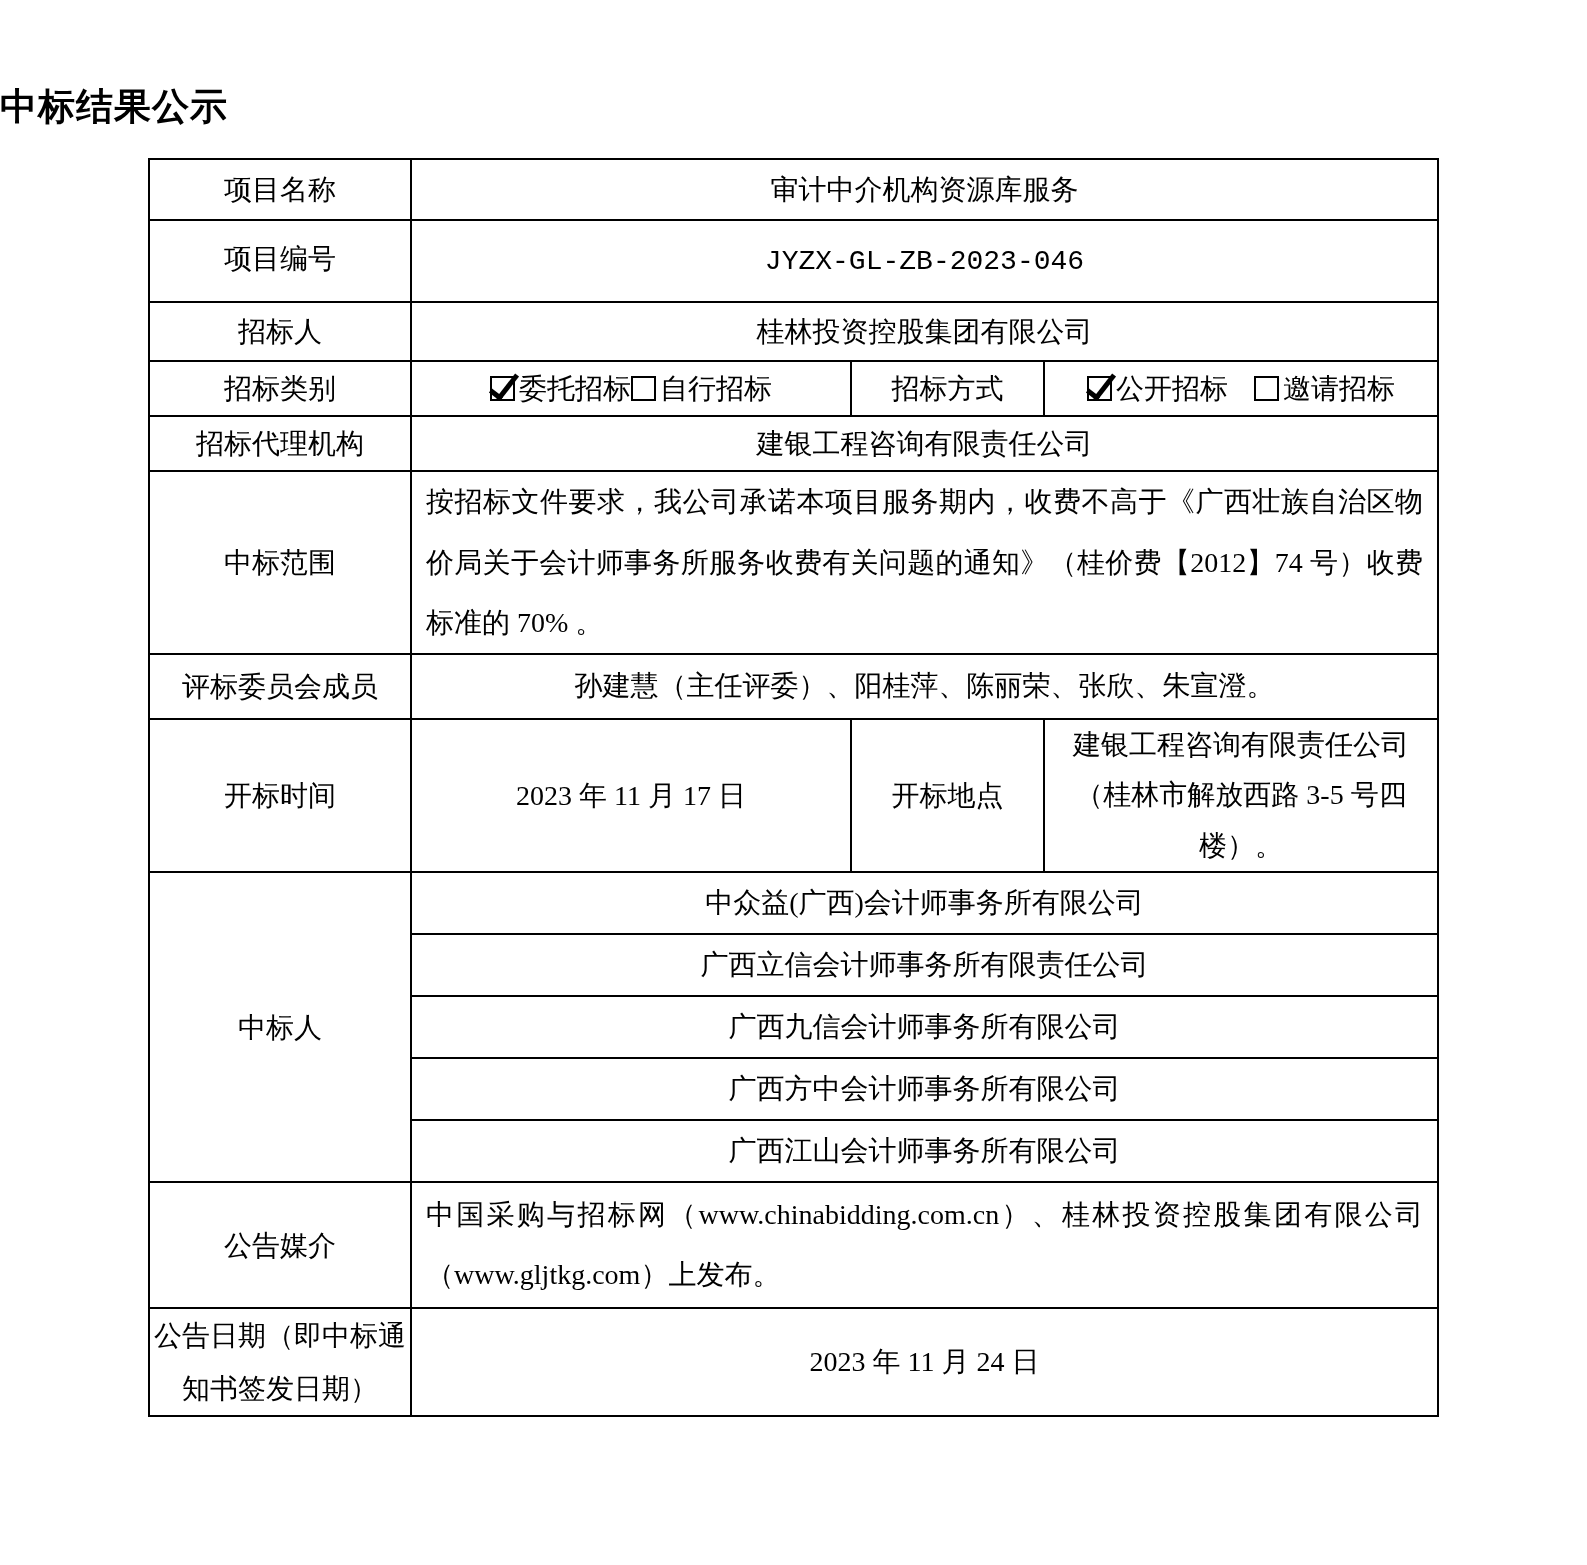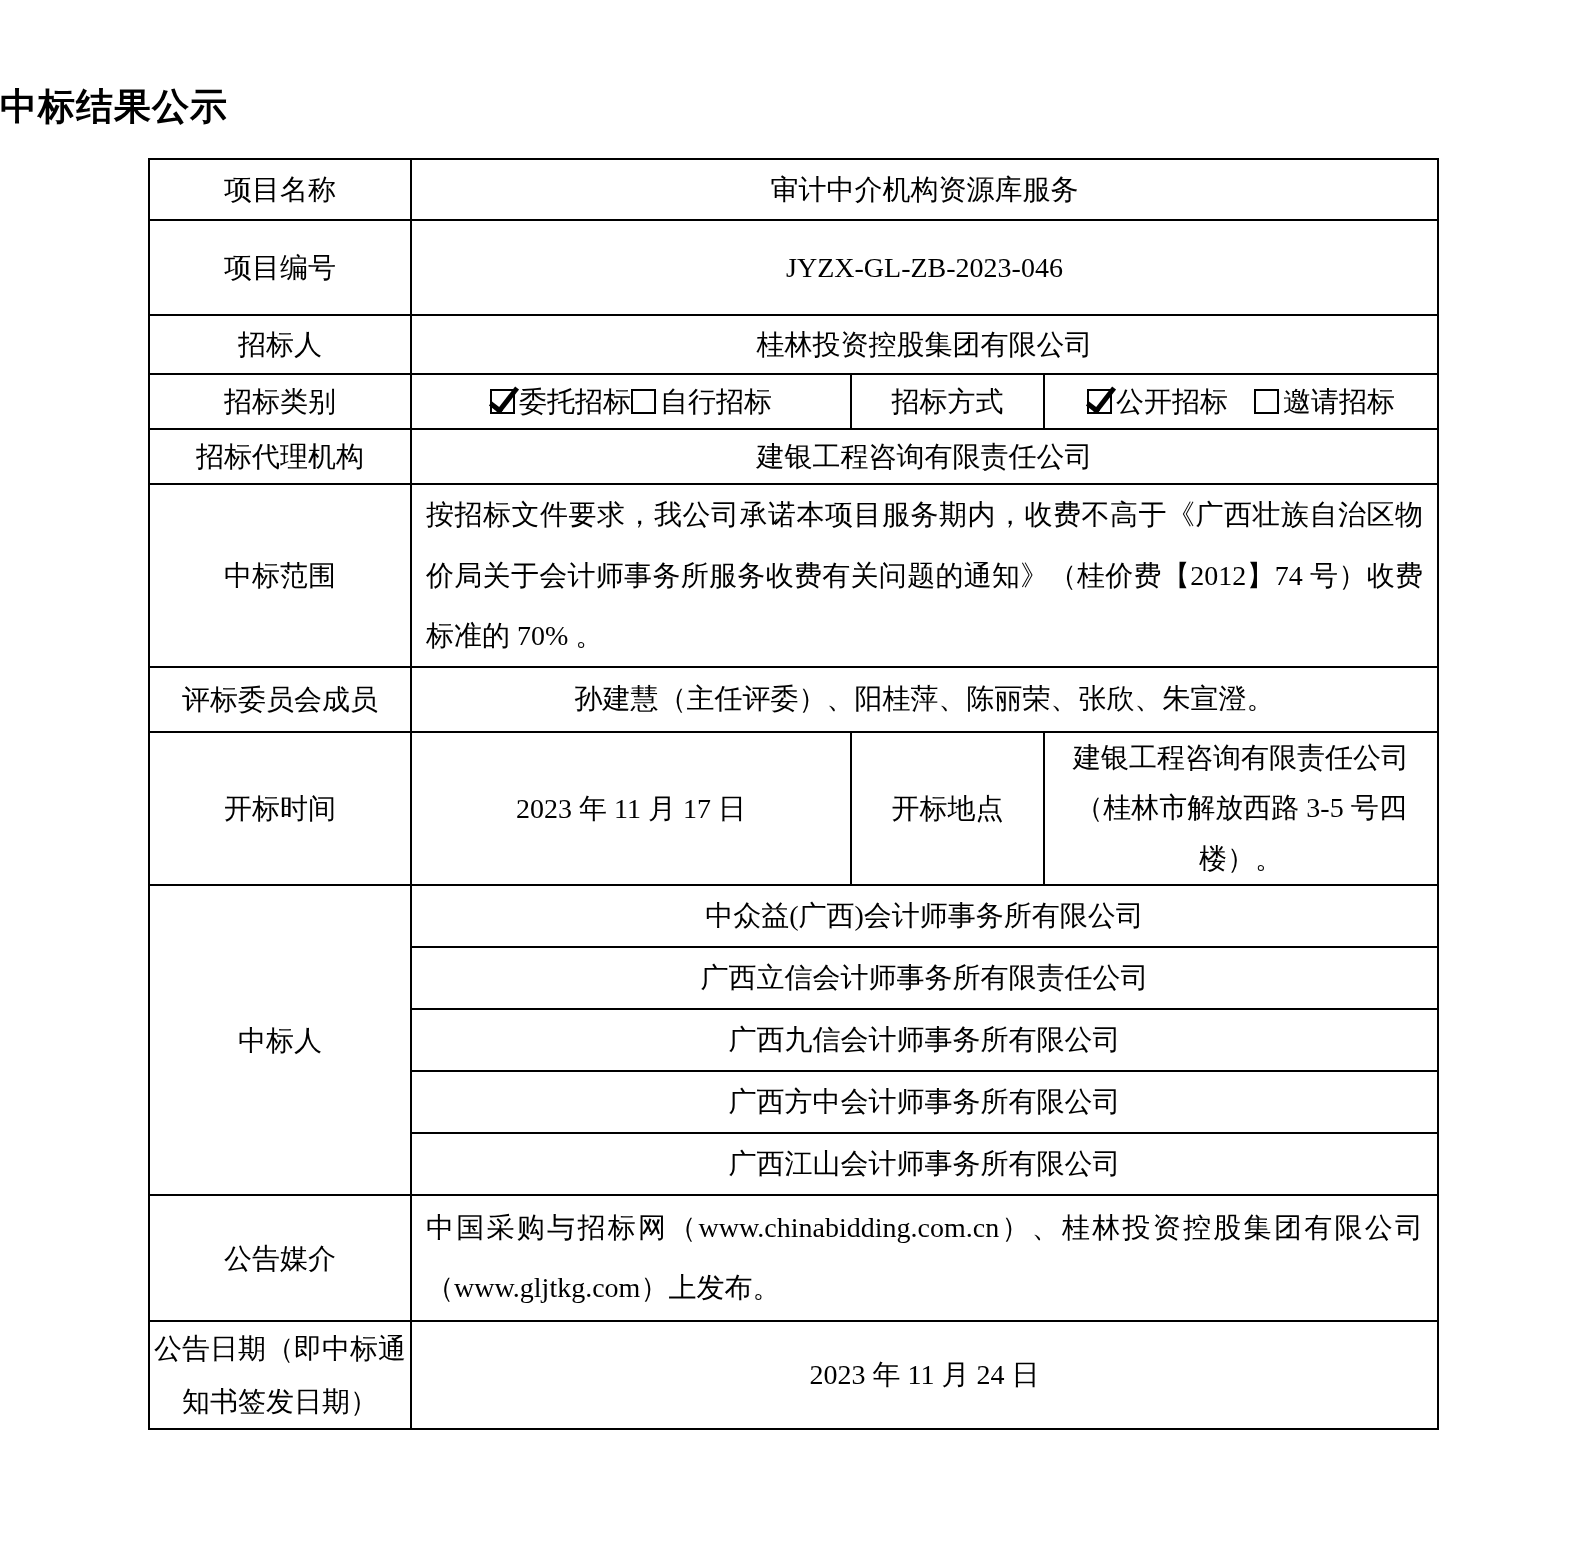--- a/index.html
+++ b/index.html
@@ -26,21 +26,21 @@
   td {
     border:2px solid #000;
     font-size:28px;
     vertical-align:middle;
     text-align:center;
     padding:0 10px;
     overflow:hidden;
   }
   td.label { padding:0 4px; line-height:1.9; }
   tr.r1 { height:61px; }
-  tr.r2 { height:95px; }
+  tr.r2 { height:82px;font-family:Liberation Mono, monospace; }
   tr.r3 { height:59px; }
   tr.r4 { height:48px; }
   tr.r5 { height:52px; }
   tr.r6 { height:181px; }
   tr.r7 { height:65px; }
   tr.r8 { height:125px; }
   tr.rw { height:62px; }
   tr.r14 { height:126px; }
   tr.r15 { height:91px; }
   td.longtext {

